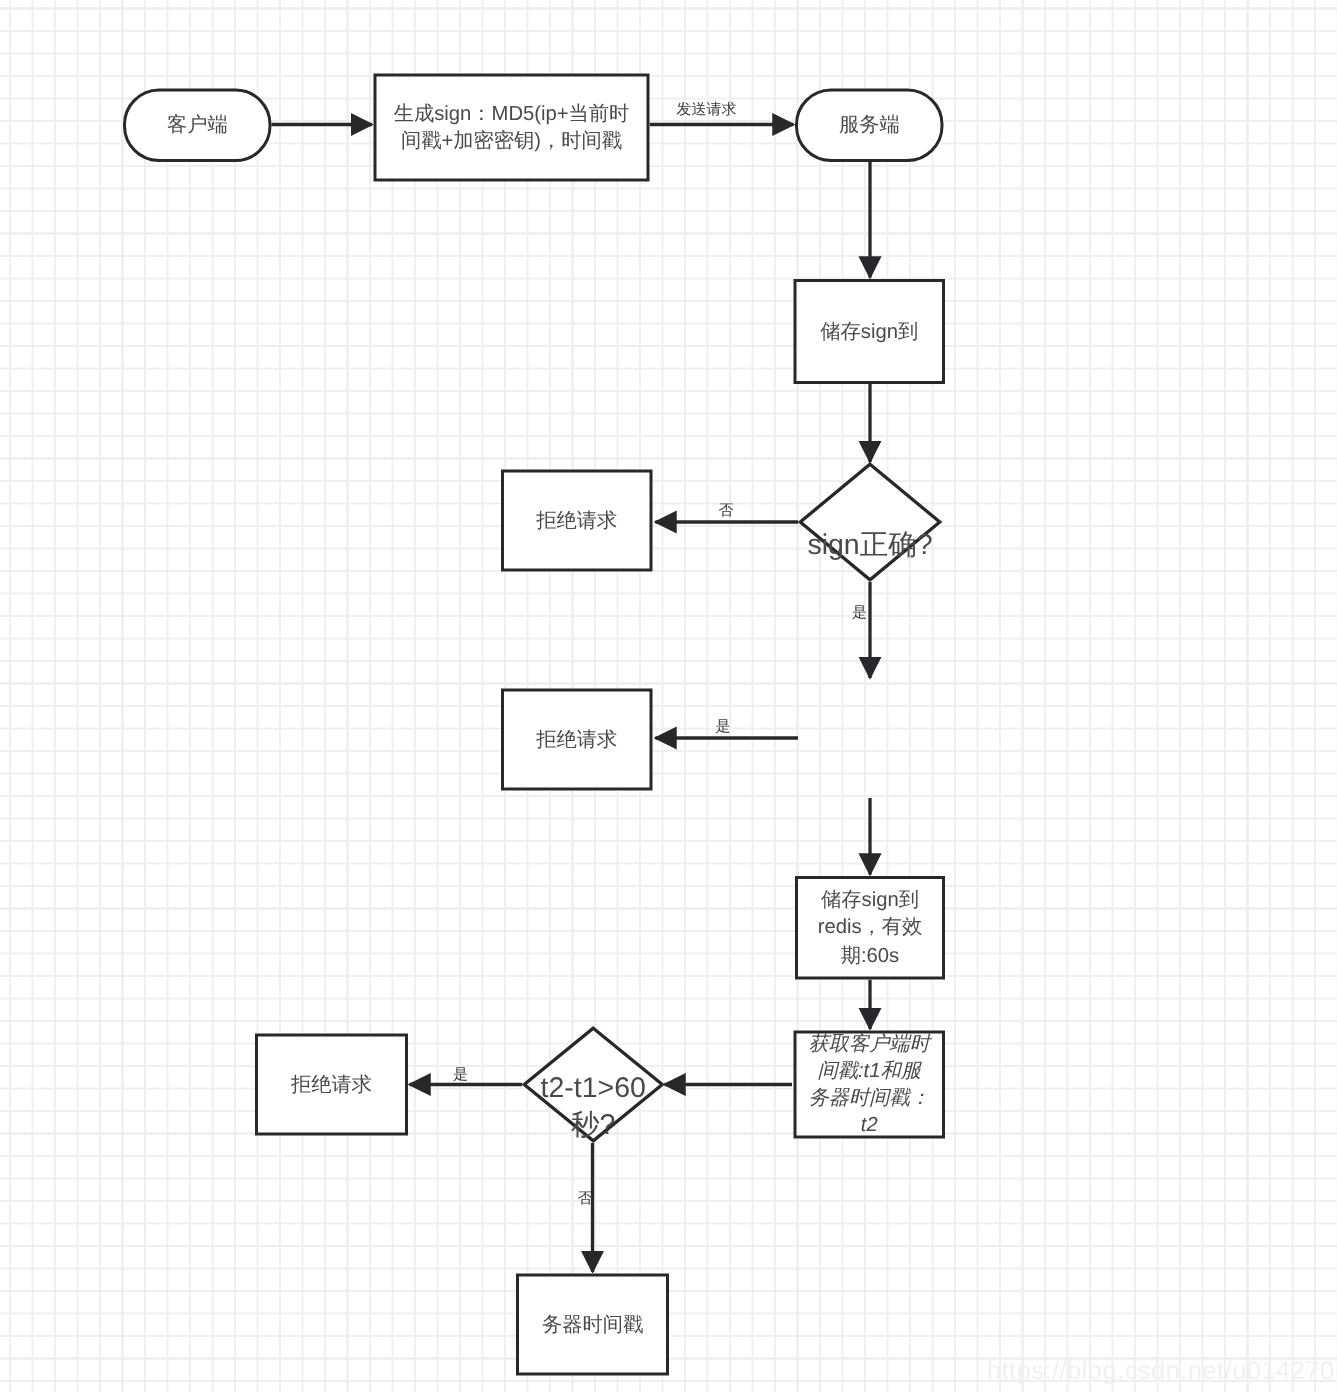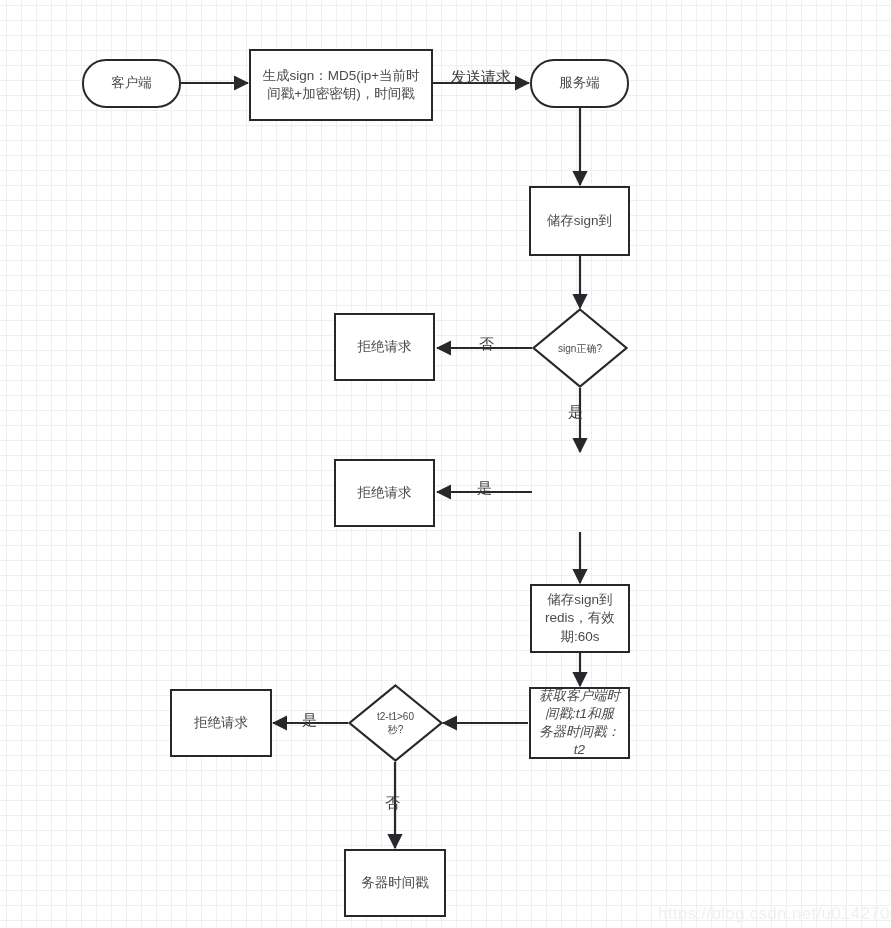--- a/index.html
+++ b/index.html
@@ -46,37 +46,37 @@
   }
   .diamond-wrap svg {
     position: absolute;
     left: 0;
     top: 0;
     overflow: visible;
   }
   .diamond-label {
     position: absolute;
     left: 0;
-    top: 0;
+    top: 16px;
     width: 100%;
     height: 100%;
     display: flex;
     align-items: center;
     justify-content: center;
     text-align: center;
     color: #4a4a4a;
-    font-size: 10px;
+    font-size: 19px;
     line-height: 1.3;
     white-space: pre-line;
     pointer-events: none;
   }
   .edge-label {
     position: absolute;
     color: #3a3a3a;
-    font-size: 15px;
+    font-size: 10px;
     background: transparent;
     line-height: 1;
     white-space: nowrap;
   }
   #wires {
     position: absolute;
     left: 0;
     top: 0;
     width: 891px;
     height: 928px;

